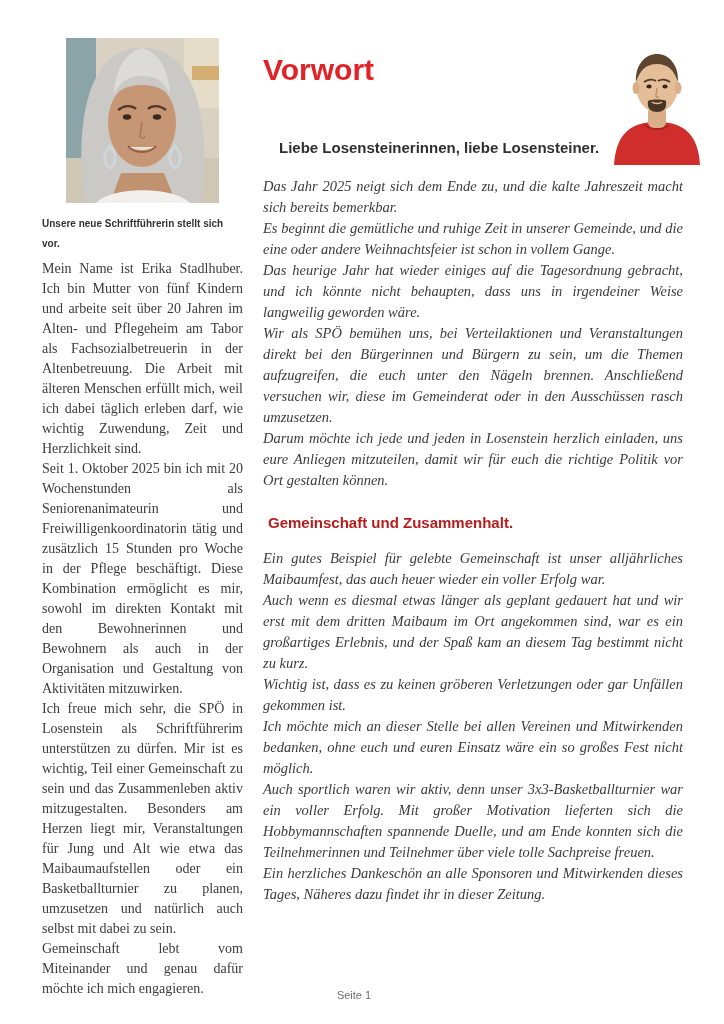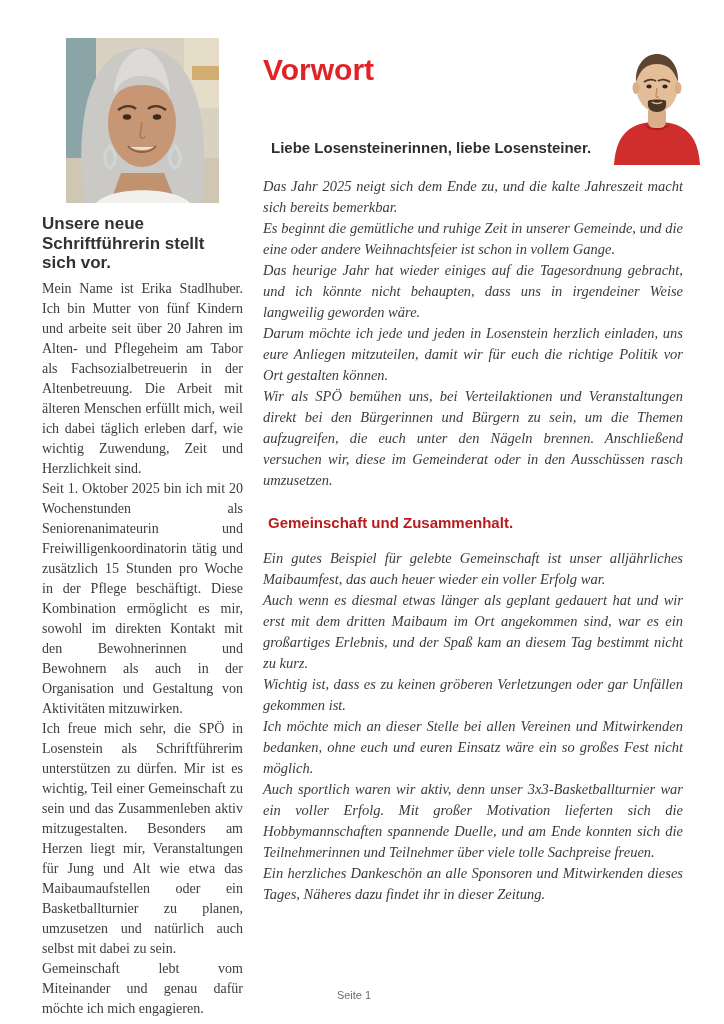--- a/index.html
+++ b/index.html
@@ -17,42 +17,42 @@
   }
   .photo-woman{
     display:block;
     margin-left:24px;
     width:153px;height:165px;
   }
   .left-heading{
     margin:11px 0 6px 0;
     font-family:"Liberation Sans", sans-serif;
     font-weight:bold;
-    font-size:17px;line-height:19.5px;
+    font-size:10px;line-height:19.5px;
     color:#323232;
   }
   .left-body p{
     margin:0;
     font-size:14px;line-height:20px;
     color:#3b3b3b;
     text-align:justify;
   }
   
   .main-col{
     position:absolute;left:263px;top:44px;width:420px;
   }
   .main-title{
     margin:8px 0 0 0;
     font-family:"Liberation Sans", sans-serif;
     font-weight:bold;
     font-size:30px;line-height:36px;
     color:#e12328;
   }
   .salutation{
-    margin:50px 0 0 8px;
+    margin:50px 0 0 16px;
     font-family:"Liberation Sans", sans-serif;
     font-weight:bold;
     font-size:15px;line-height:19px;
     color:#2f2f2f;
   }
   .main-body{margin-top:19px;}
   .main-body p, .main-body2 p{
     margin:0;
     font-size:14.5px;line-height:21px;
     color:#3b3b3b;
@@ -133,22 +133,22 @@
 
   <div class="main-col">
     <h1 class="main-title">Vorwort</h1>
 
     <p class="salutation">Liebe Losensteinerinnen, liebe Losensteiner.</p>
 
     <div class="main-body">
       <p>Das Jahr 2025 neigt sich dem Ende zu, und die kalte Jahreszeit macht sich bereits bemerkbar.</p>
       <p>Es beginnt die gemütliche und ruhige Zeit in unserer Gemeinde, und die eine oder andere Weihnachtsfeier ist schon in vollem Gange.</p>
       <p>Das heurige Jahr hat wieder einiges auf die Tagesordnung gebracht, und ich könnte nicht behaupten, dass uns in irgendeiner Weise langweilig geworden wäre.</p>
+      <p>Wir als SPÖ bemühen uns, bei Verteilaktionen und Veranstaltungen direkt bei den Bürgerinnen und Bürgern zu sein, um die Themen aufzugreifen, die euch unter den Nägeln brennen. Anschließend versuchen wir, diese im Gemeinderat oder in den Ausschüssen rasch umzusetzen.</p>
       <p>Darum möchte ich jede und jeden in Losenstein herzlich einladen, uns eure Anliegen mitzuteilen, damit wir für euch die richtige Politik vor Ort gestalten können.</p>
-      <p>Wir als SPÖ bemühen uns, bei Verteilaktionen und Veranstaltungen direkt bei den Bürgerinnen und Bürgern zu sein, um die Themen aufzugreifen, die euch unter den Nägeln brennen. Anschließend versuchen wir, diese im Gemeinderat oder in den Ausschüssen rasch umzusetzen.</p>
     </div>
 
     <h3 class="sub-heading">Gemeinschaft und Zusammenhalt.</h3>
 
     <div class="main-body2">
       <p>Ein gutes Beispiel für gelebte Gemeinschaft ist unser alljährliches Maibaumfest, das auch heuer wieder ein voller Erfolg war.</p>
       <p>Auch wenn es diesmal etwas länger als geplant gedauert hat und wir erst mit dem dritten Maibaum im Ort angekommen sind, war es ein großartiges Erlebnis, und der Spaß kam an diesem Tag bestimmt nicht zu kurz.</p>
       <p>Wichtig ist, dass es zu keinen gröberen Verletzungen oder gar Unfällen gekommen ist.</p>
       <p>Ich möchte mich an dieser Stelle bei allen Vereinen und Mitwirkenden bedanken, ohne euch und euren Einsatz wäre ein so großes Fest nicht möglich.</p>
       <p>Auch sportlich waren wir aktiv, denn unser 3x3-Basketballturnier war ein voller Erfolg. Mit großer Motivation lieferten sich die Hobbymannschaften spannende Duelle, und am Ende konnten sich die Teilnehmerinnen und Teilnehmer über viele tolle Sachpreise freuen.</p>

